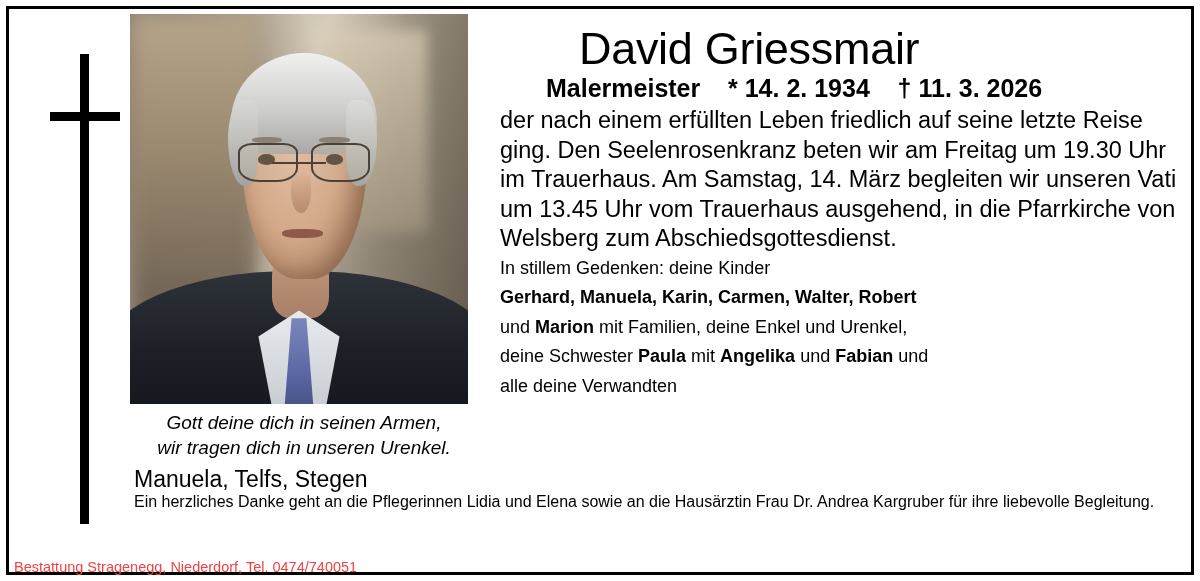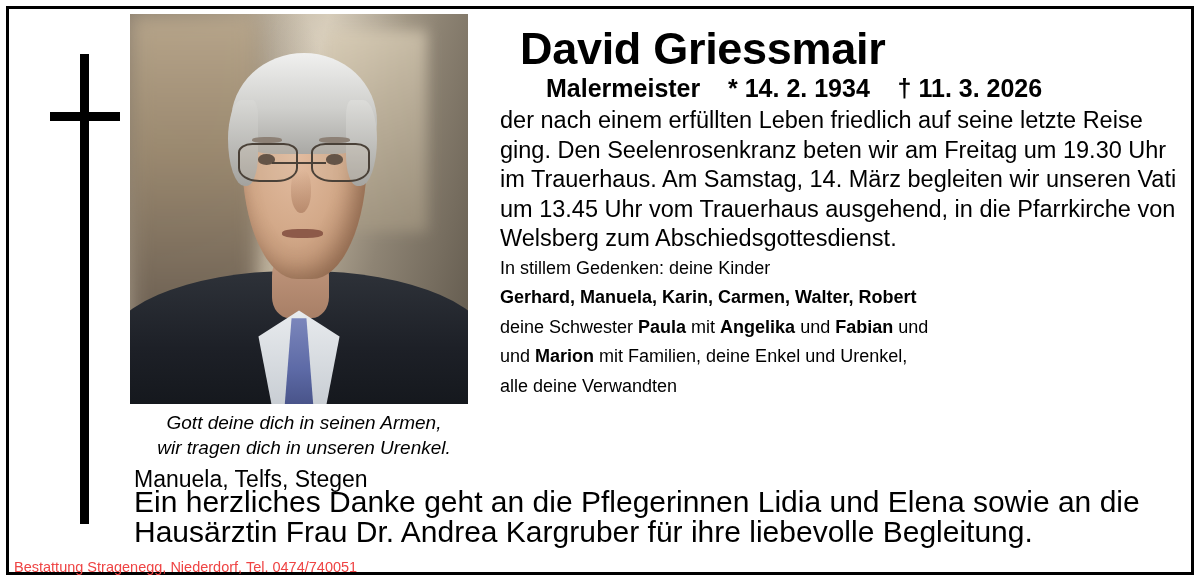--- a/index.html
+++ b/index.html
@@ -263,25 +263,25 @@
     top: 20px;
     width: 678px;
     color: #000000;
   }
   .intro {
     font-size: 23.5px;
     line-height: 29px;
   }
   .name {
     font-size: 45px;
-    font-weight: bold;
+    font-weight: normal;
     letter-spacing: -0.3px;
     line-height: 50px;
     margin-top: 4px;
-    margin-left: 20px;
+    margin-left: 79px;
   }
   .dates {
     font-size: 25px;
     font-weight: bold;
     margin-top: 0;
     margin-left: 46px;
     white-space: pre;
   }
   .body-text {
     font-size: 23.5px;
@@ -292,21 +292,21 @@
     font-size: 18px;
     line-height: 29.5px;
   }
   .family .bold { font-weight: bold; }
   
   .thanks {
     position: absolute;
     left: 134px;
     top: 487px;
     width: 1040px;
-    font-size: 30px;
+    font-size: 16px;
     line-height: 29.5px;
     color: #000000;
   }
   .footer {
     position: absolute;
     left: 14px;
     bottom: 6px;
     font-size: 14.5px;
     color: #ef4444;
   }
@@ -364,24 +364,24 @@
     <div class="name">David Griessmair</div>
 
     <div class="dates">Malermeister    * 14. 2. 1934    † 11. 3. 2026</div>
 
     <div class="body-text">der nach einem erfüllten Leben friedlich auf seine letzte Reise ging. Den Seelenrosenkranz beten wir am Freitag um 19.30 Uhr im Trauerhaus. Am Samstag, 14. März begleiten wir unseren Vati um 13.45 Uhr vom Trauerhaus ausgehend, in die Pfarrkirche von Welsberg zum Abschiedsgottesdienst.</div>
 
     <div class="family">
       <div>In stillem Gedenken: deine Kinder</div>
       <div class="bold">Gerhard, Manuela, Karin, Carmen, Walter, Robert</div>
       <div>
-        <span>deine Schwester </span><span class="bold">Paula</span><span> mit </span><span class="bold">Angelika</span><span> und </span><span class="bold">Fabian</span><span> und</span>
+        <span>und </span><span class="bold">Marion</span><span> mit Familien, deine Enkel und Urenkel,</span>
       </div>
       <div>
-        <span>und </span><span class="bold">Marion</span><span> mit Familien, deine Enkel und Urenkel,</span>
+        <span>deine Schwester </span><span class="bold">Paula</span><span> mit </span><span class="bold">Angelika</span><span> und </span><span class="bold">Fabian</span><span> und</span>
       </div>
       <div>alle deine Verwandten</div>
     </div>
   </div>
 
   <div class="thanks">Ein herzliches Danke geht an die Pflegerinnen Lidia und Elena sowie an die Hausärztin Frau Dr. Andrea Kargruber für ihre liebevolle Begleitung.</div>
 
   <div class="footer">Bestattung Stragenegg, Niederdorf, Tel. 0474/740051</div>
 </div>
 

